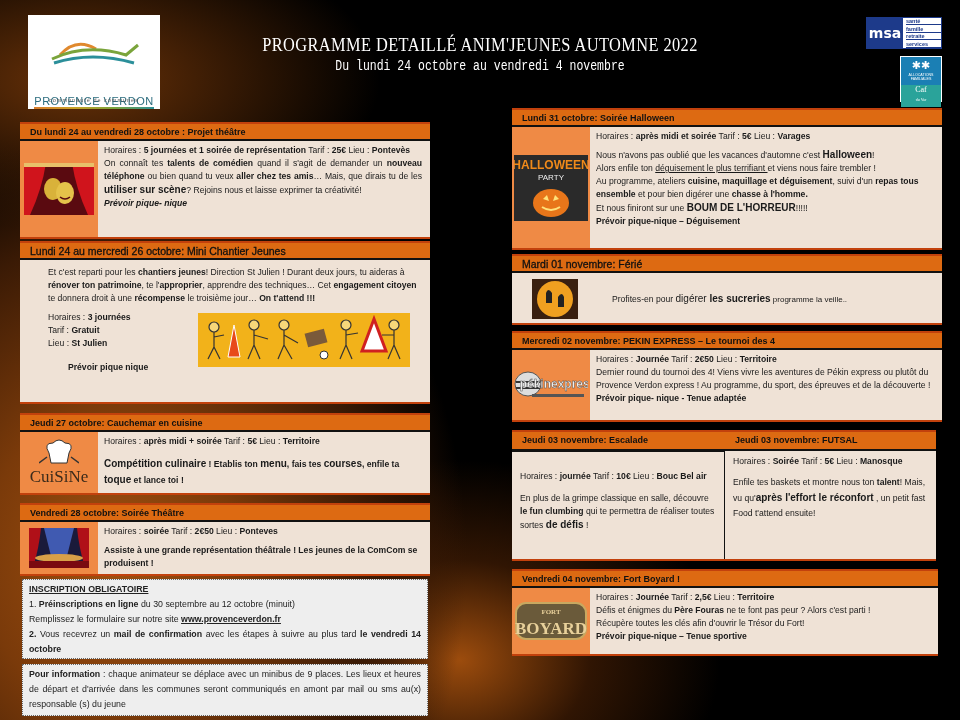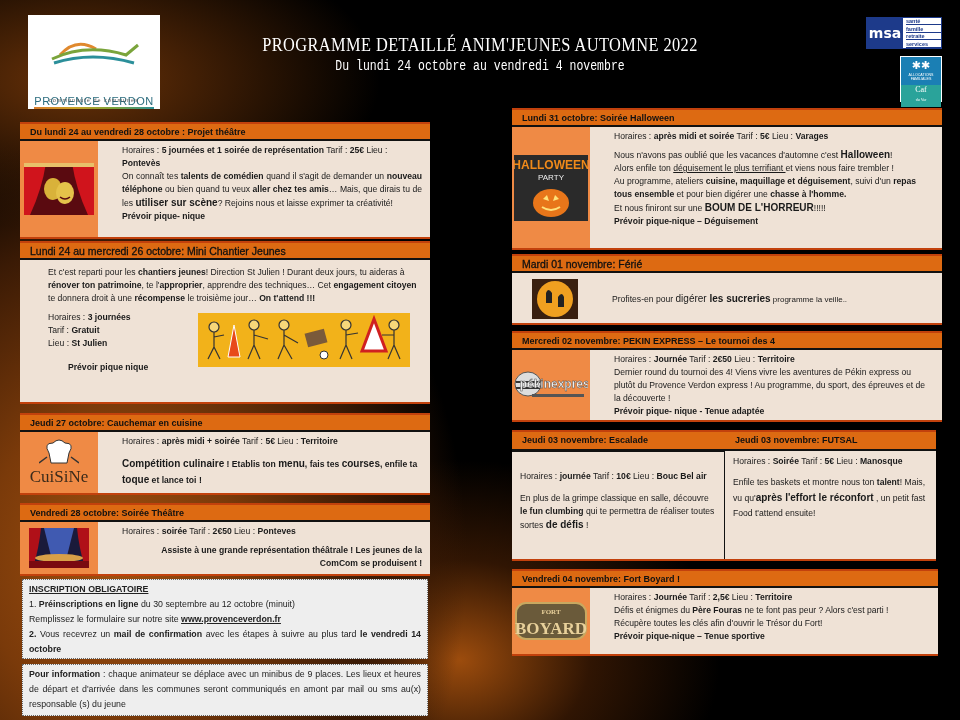--- a/index.html
+++ b/index.html
@@ -65,21 +65,21 @@
     height: 17px; line-height: 17px; padding-left: 10px;
     border-bottom: 2px solid #111;
   }
   .event-header.big { font-size: 10.5px; font-weight: normal; -webkit-text-stroke: 0.3px #111; }
   .event-body { display: flex; }
   .event-thumb {
     width: 78px; background: #ef8a45; display: flex; align-items: center; justify-content: center;
     flex-shrink: 0;
   }
   .event-text {
-    flex: 1; background: #efe2d6; padding: 3px 8px 2px 24px;
+    flex: 1; background: #efe2d6; padding: 3px 8px 2px 6px;
     font-size: 8.6px; line-height: 13px; color: #1a1a1a;
   }
   .event-text p + p { margin-top: 5px; }
   .b { font-weight: bold; }
   .u { text-decoration: underline; }
   .lg { font-size: 10px; font-weight: bold; }
 
   .info-box {
     position: absolute; background: #eeeeee; border: 1px dotted #666;
     font-size: 8.8px; line-height: 15px; color: #222; padding: 2px 6px;
@@ -134,21 +134,21 @@
         <path d="M70 0 L48 0 Q52 26 64 52 L70 52 Z" fill="#d0141c"></path>
         <rect x="0" y="0" width="70" height="4" fill="#e8c06a"></rect>
         <ellipse cx="29" cy="26" rx="9" ry="11" fill="#d9b23a"></ellipse>
         <ellipse cx="41" cy="30" rx="9" ry="11" fill="#e5c24a"></ellipse>
         <path d="M36 34 Q41 38 46 34" stroke="#5a0a10" stroke-width="1.5" fill="none"></path>
       </svg>
     </div>
     <div class="event-text">
       <p><span>Horaires : </span><span class="b">5 journées et 1 soirée de représentation</span><span> Tarif : </span><span class="b">25€</span><span>  Lieu : </span><span class="b">Pontevès</span></p>
       <p style="margin-top:0; text-align:justify;"><span>On connaît tes </span><span class="b">talents de comédien</span><span> quand il s'agit de demander un </span><span class="b">nouveau téléphone</span><span> ou bien quand tu veux </span><span class="b">aller chez tes amis</span><span>…  Mais, que dirais tu de les </span><span class="lg">utiliser sur scène</span><span>? Rejoins nous et laisse exprimer ta créativité!</span></p>
-      <p style="margin-top:0;" class="b">Prévoir pique- nique</p>
+      <p style="margin-top:0;font-style:italic;" class="b">Prévoir pique- nique</p>
     </div>
   </div>
 </div>
 
 <div class="event" style="left:20px; top:241px; width:410px;">
   <div class="event-header big">Lundi 24 au mercredi 26 octobre:  Mini Chantier Jeunes</div>
   <div class="event-text" style="padding:6px 12px 8px 28px; height:142px;">
     <p><span>Et c'est reparti pour les </span><span class="b">chantiers jeunes</span><span>! Direction St Julien ! Durant deux jours, tu aideras à </span><span class="b">rénover ton patrimoine</span><span>, te l'</span><span class="b">approprier</span><span>, apprendre des techniques… Cet </span><span class="b">engagement citoyen</span><span> te donnera droit à une </span><span class="b">récompense</span><span> le troisième jour… </span><span class="b">On t'attend !!!</span></p>
     <div style="display:flex; margin-top:6px;">
       <div style="width:140px;">
@@ -207,21 +207,21 @@
         <rect width="60" height="40" fill="#1a1a3a"></rect>
         <path d="M15 0 L45 0 L38 28 L22 28 Z" fill="#4a6ad0" opacity="0.8"></path>
         <path d="M0 0 L12 0 Q10 20 4 40 L0 40 Z" fill="#b01018"></path>
         <path d="M60 0 L48 0 Q50 20 56 40 L60 40 Z" fill="#b01018"></path>
         <ellipse cx="30" cy="30" rx="24" ry="4" fill="#d8a048"></ellipse>
         <rect x="0" y="33" width="60" height="7" fill="#7a0a10"></rect>
       </svg>
     </div>
     <div class="event-text">
       <p><span>Horaires :  </span><span class="b">soirée</span><span> Tarif : </span><span class="b">2€50</span><span>  Lieu : </span><span class="b">Ponteves</span></p>
-      <p class="b" style="margin-top:6px;text-align:right;">Assiste à une grande représentation théâtrale ! Les jeunes de la ComCom se produisent !</p>
+      <p class="b" style="margin-top:6px;">Assiste à une grande représentation théâtrale ! Les jeunes de la ComCom se produisent !</p>
     </div>
   </div>
 </div>
 
 <div class="info-box" style="left:22px; top:579px; width:406px; height:80px;">
   <div class="b u">INSCRIPTION OBLIGATOIRE</div>
   <div><span>1. </span><span class="b">Préinscriptions  en ligne</span><span> du 30 septembre au 12 octobre (minuit)</span></div>
   <div><span>Remplissez le formulaire sur notre site </span><span class="b u">www.provenceverdon.fr</span></div>
   <div style="text-align:justify;"><span class="b">2.</span><span> Vous recevrez un </span><span class="b">mail de confirmation</span><span> avec les étapes à suivre au plus tard </span><span class="b">le vendredi 14 octobre</span></div>
 </div>

